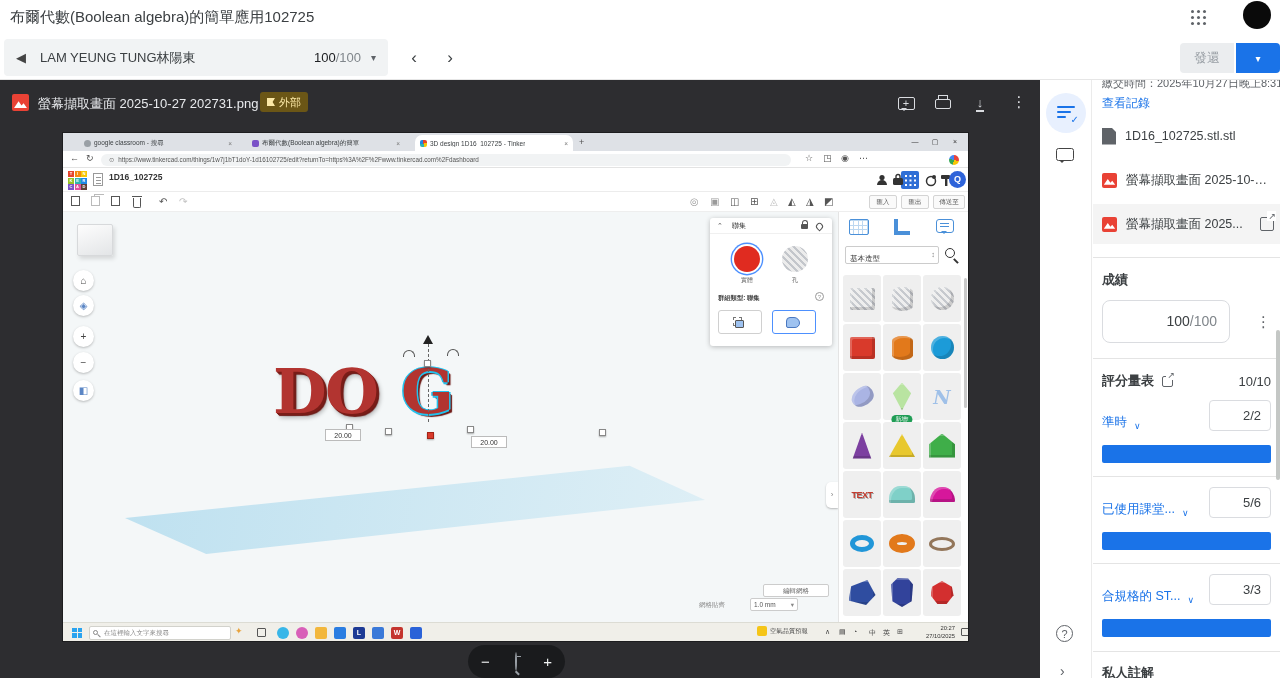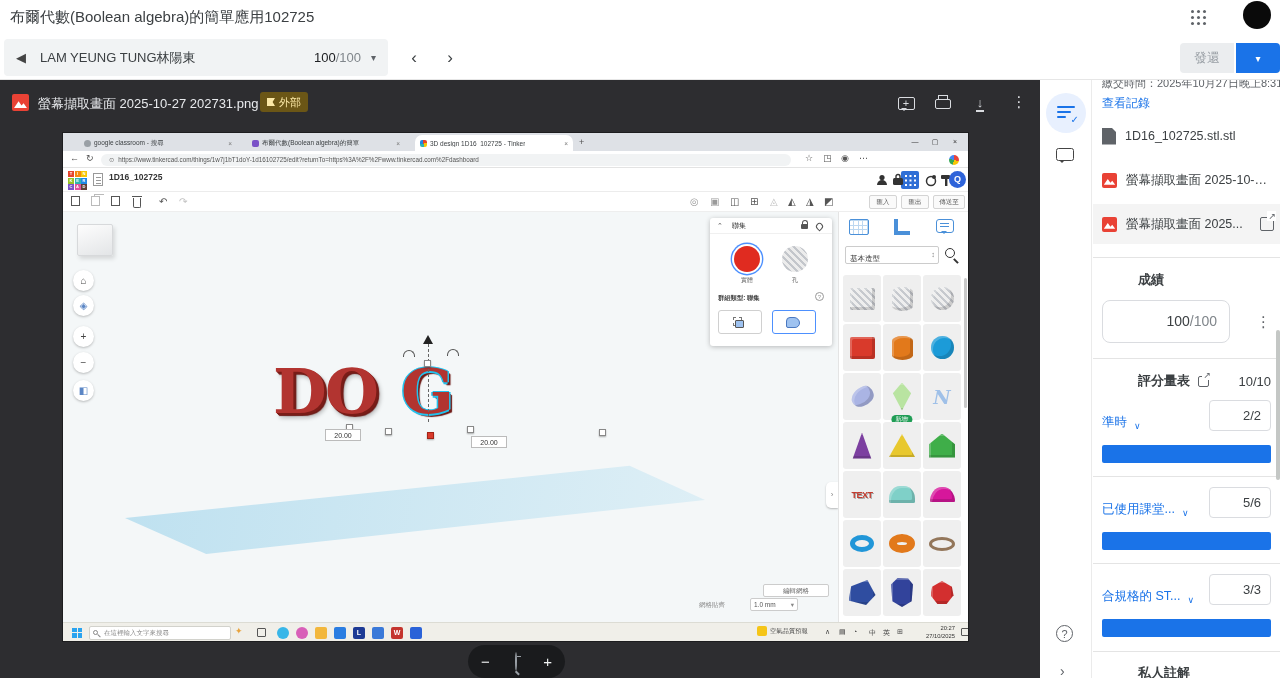--- a/index.html
+++ b/index.html
@@ -191,21 +191,21 @@
   .submitted{margin-top:-4px;font-size:11px;color:#5f6368;white-space:nowrap;}
   .view-history{font-size:12px;color:#1a73e8;margin-top:4px;cursor:pointer;}
   .file-row{display:flex;align-items:center;gap:9px;height:40px;margin-top:4px;font-size:12.5px;color:#3c4043;cursor:pointer;}
   .file-row .nm{white-space:nowrap;overflow:hidden;text-overflow:ellipsis;flex:1;}
   .doc-grey{width:14px;height:17px;background:#5f6368;clip-path:polygon(0 0,68% 0,100% 26%,100% 100%,0 100%);flex:none;}
   .img-s{width:15px;height:15px;flex:none;}
   .file-row.selected{background:#f4f4f4;border-left:4px solid #1a73e8;margin-left:-13px;padding-left:9px;margin-right:-9px;padding-right:6px;}
   .open-new{width:14px;height:14px;border:1.6px solid #5f6368;border-radius:2px;position:relative;flex:none;}
   .open-new::after{content:"↗";position:absolute;right:-3px;top:-7px;font-size:9px;color:#5f6368;background:#fff;padding-left:1px;}
   .divider{height:1px;background:#e4e4e4;margin:0 -9px;}
-  .sec-label{font-size:13px;color:#3c4043;font-weight:bold;margin-left:36px;}
+  .sec-label{font-size:13px;color:#3c4043;font-weight:bold;}
   .grade-box{width:128px;height:43px;border:1px solid #dadce0;border-radius:8px;font-size:14px;color:#3c4043;text-align:right;line-height:41px;padding:0 12px;}
   .grade-box .muted,.chip-muted{color:#80868b;}
   .kebab2{font-size:15px;color:#5f6368;letter-spacing:0;}
   .rubric-head{display:flex;align-items:center;gap:8px;font-size:13px;color:#3c4043;}
   .open-new.small{width:11px;height:11px;}
   .rubric-row{display:flex;align-items:flex-end;margin-top:10px;}
   .rubric-link{font-size:12.5px;color:#1a73e8;cursor:pointer;white-space:nowrap;}
   .chevd{color:#1a73e8;font-size:9px;margin-left:7px;cursor:pointer;}
   .score-box{margin-left:auto;width:62px;height:31px;border:1px solid #dadce0;border-radius:4px;font-size:13px;color:#3c4043;text-align:right;line-height:29px;padding:0 9px;}
   .rubric-bar{height:18px;background:#1a73e8;border-radius:2px;margin-top:14px;}

